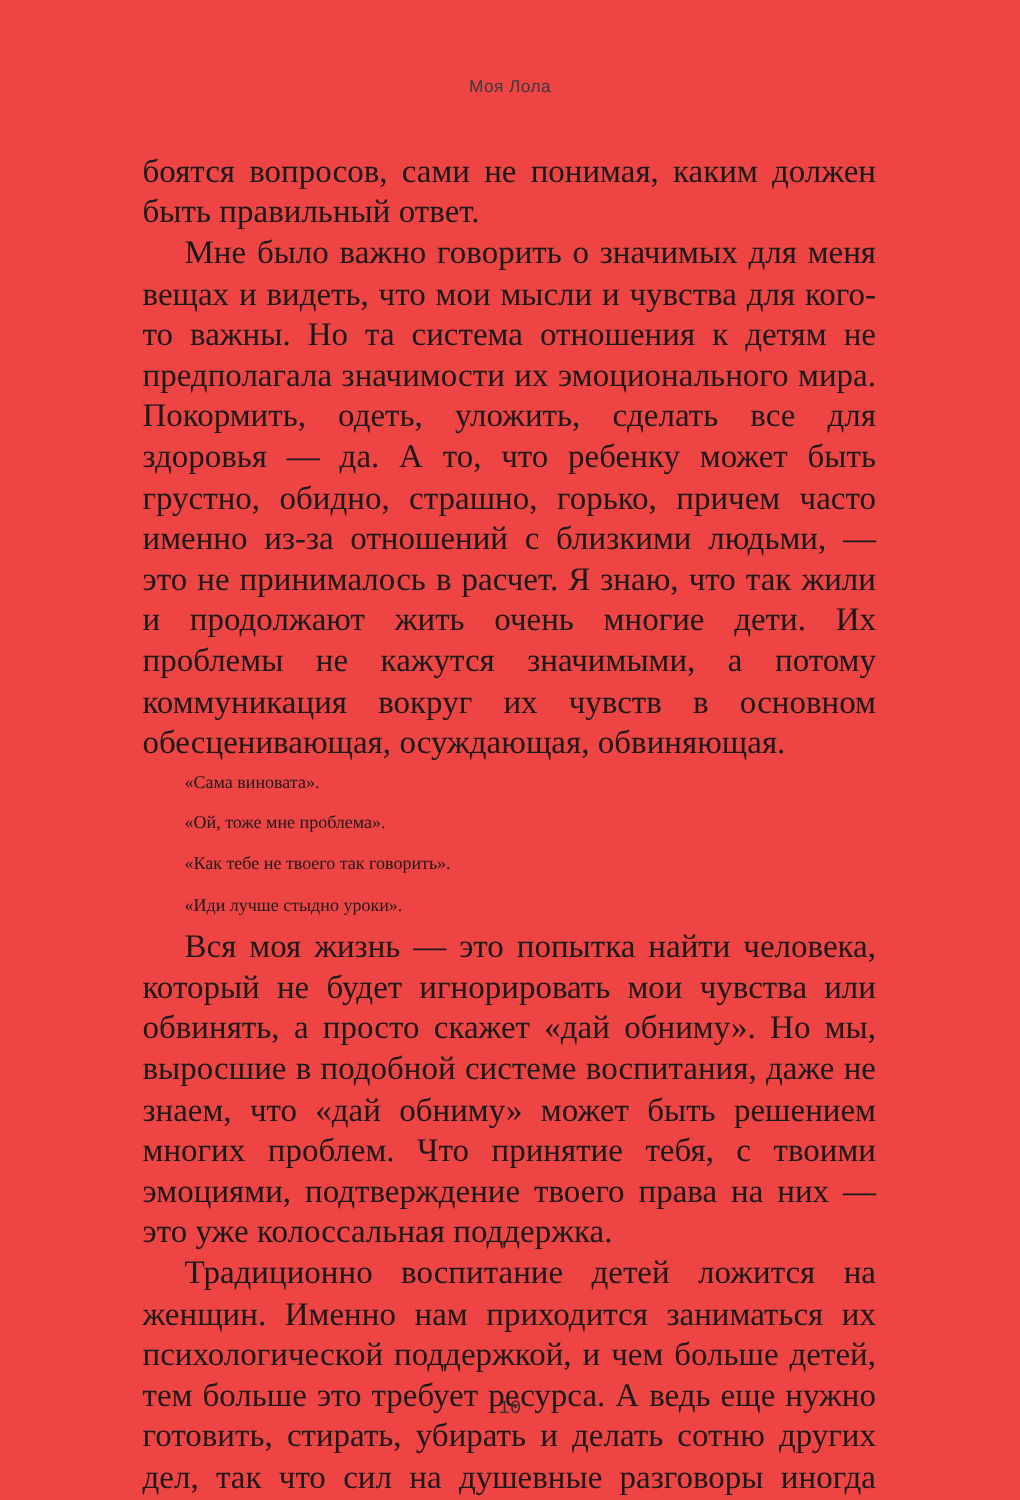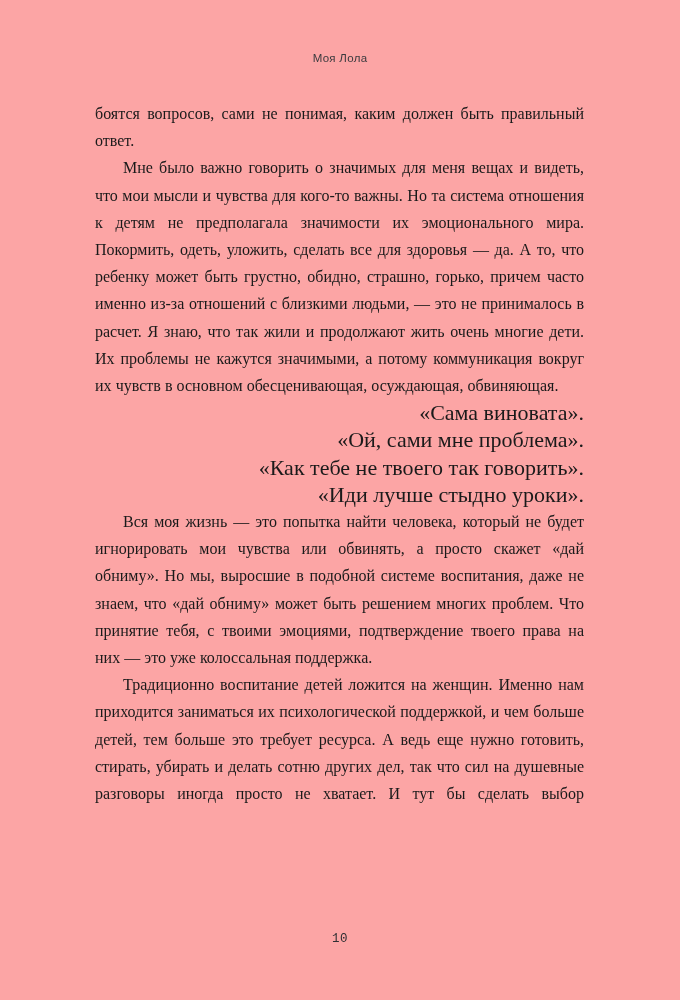--- a/index.html
+++ b/index.html
@@ -14,21 +14,21 @@
     position: relative;
     overflow: hidden;
     font-family: "Liberation Serif", "DejaVu Serif", serif;
     color: #1a1a1a;
     -webkit-font-smoothing: antialiased;
   }
 
   .page {
     position: absolute;
     inset: 0;
-    background: #fca5a5;
+    background: #ef4444;
   }
 
   
   .running-head {
     position: absolute;
     top: 52px;
     left: 0;
     width: 680px;
     text-align: center;
     font-family: "Liberation Sans", "DejaVu Sans", sans-serif;
@@ -40,21 +40,21 @@
   
   .text-column {
     position: absolute;
     left: 95px;
     top: 100px;
     width: 489px;
   }
 
   .para {
     margin: 0;
-    font-size: 16px;
+    font-size: 22px;
     line-height: 27.2px;
     text-align: justify;
     text-justify: inter-word;
     text-indent: 28px;
     color: #1a1a1a;
     hyphens: none;
     word-spacing: 0.1px;
   }
   .para.no-indent {
     text-indent: 0;
@@ -65,24 +65,24 @@
     display: inline-block;
     width: 100%;
   }
   .para.flush-last::after {
     display: none;
   }
 
   
   .quote-line {
     margin: 0;
-    font-size: 22px;
+    font-size: 12px;
     line-height: 27.2px;
     text-indent: 28px;
-    text-align: right;
+    text-align: left;
     color: #1a1a1a;
     white-space: nowrap;
   }
 
   
   .folio {
     position: absolute;
     top: 932px;
     left: 0;
     width: 680px;
@@ -101,21 +101,21 @@
   <div class="running-head">Моя Лола</div>
 
   <div class="text-column">
 
     <p class="para no-indent flush-last">боятся вопросов, сами не понимая, каким должен быть правильный ответ.</p>
 
     <p class="para flush-last">Мне было важно говорить о значимых для меня вещах и видеть, что мои мысли и чувства для кого-то важны. Но та система отношения к детям не предполагала значимости их эмоционального мира. Покормить, одеть, уложить, сделать все для здоровья — да. А то, что ребенку может быть грустно, обидно, страшно, горько, причем часто именно из-за отношений с близкими людьми, — это не принималось в расчет. Я знаю, что так жили и продолжают жить очень многие дети. Их проблемы не кажутся значимыми, а потому коммуникация вокруг их чувств в основном обесценивающая, осуждающая, обвиняющая.</p>
 
     <p class="quote-line">«Сама виновата».</p>
 
-    <p class="quote-line">«Ой, сами мне проблема».</p>
+    <p class="quote-line">«Ой, тоже мне проблема».</p>
 
     <p class="quote-line">«Как тебе не твоего так говорить».</p>
 
     <p class="quote-line">«Иди лучше стыдно уроки».</p>
 
     <p class="para flush-last">Вся моя жизнь — это попытка найти человека, который не будет игнорировать мои чувства или обвинять, а просто скажет «дай обниму». Но мы, выросшие в подобной системе воспитания, даже не знаем, что «дай обниму» может быть решением многих проблем. Что принятие тебя, с твоими эмоциями, подтверждение твоего права на них — это уже колоссальная поддержка.</p>
 
     <p class="para">Традиционно воспитание детей ложится на женщин. Именно нам приходится заниматься их психологической поддержкой, и чем больше детей, тем больше это требует ресурса. А ведь еще нужно готовить, стирать, убирать и делать сотню других дел, так что сил на душевные разговоры иногда просто не хватает. И тут бы сделать выбор</p>
 
   </div>

